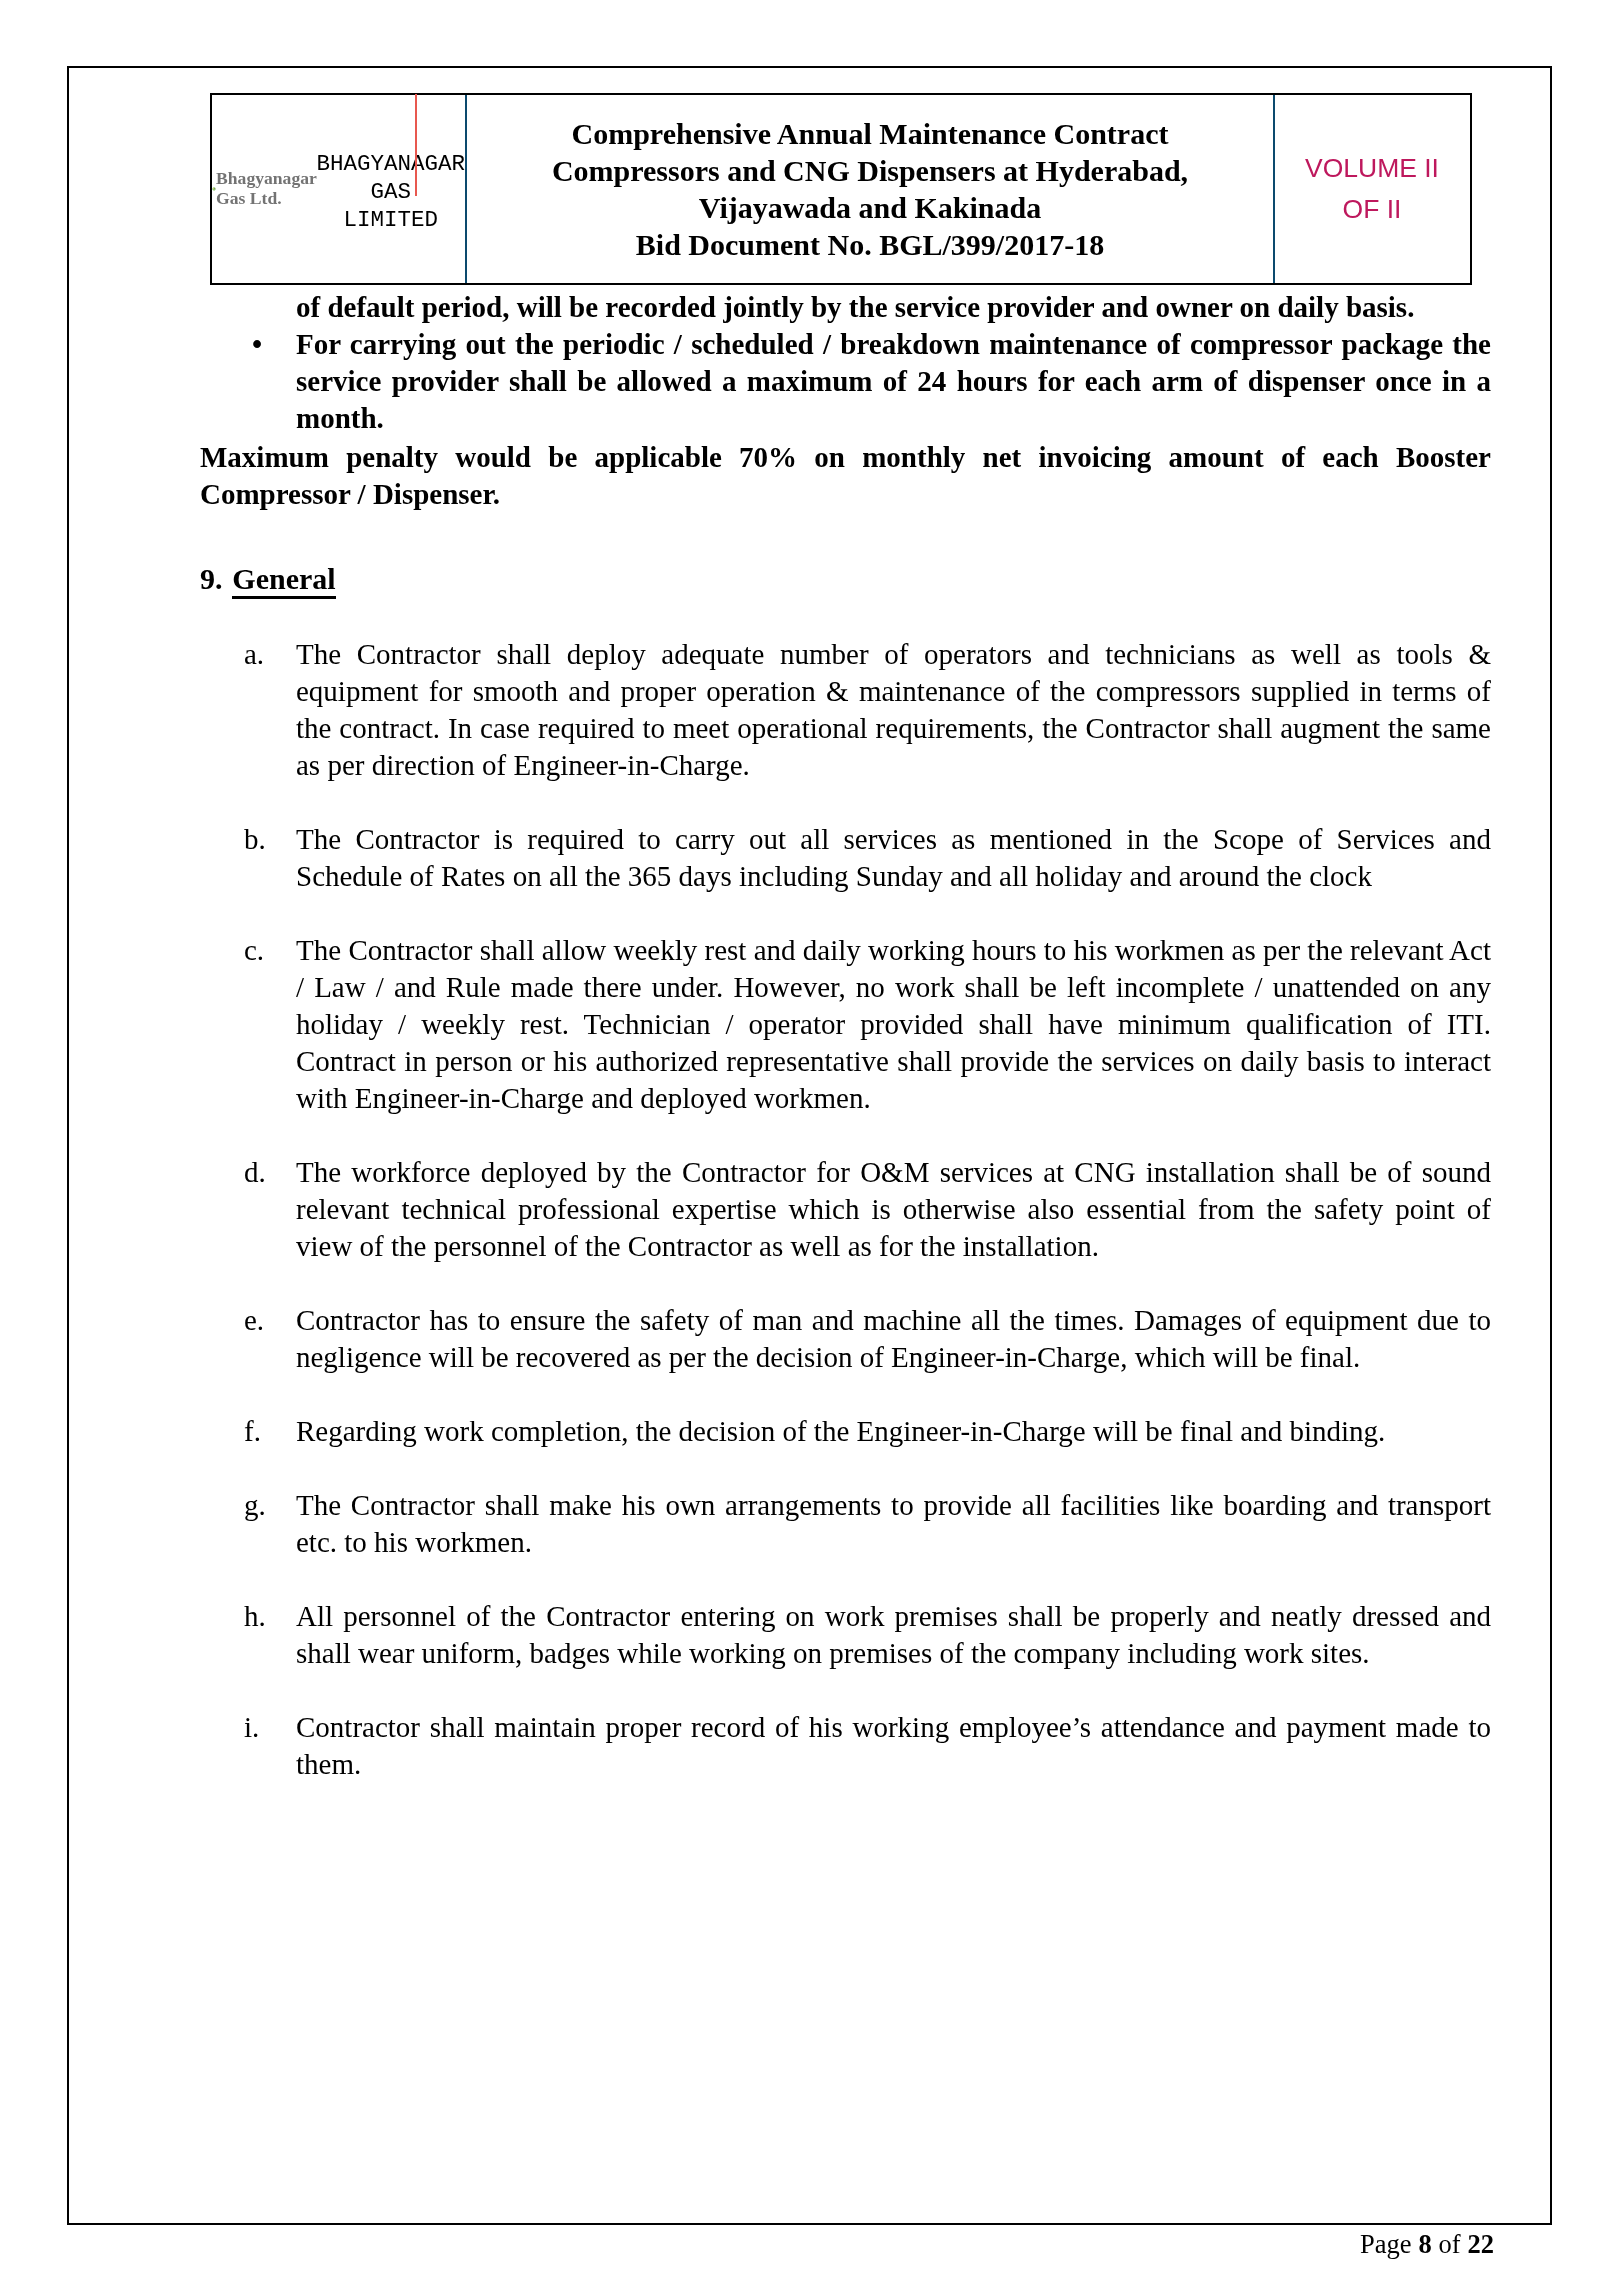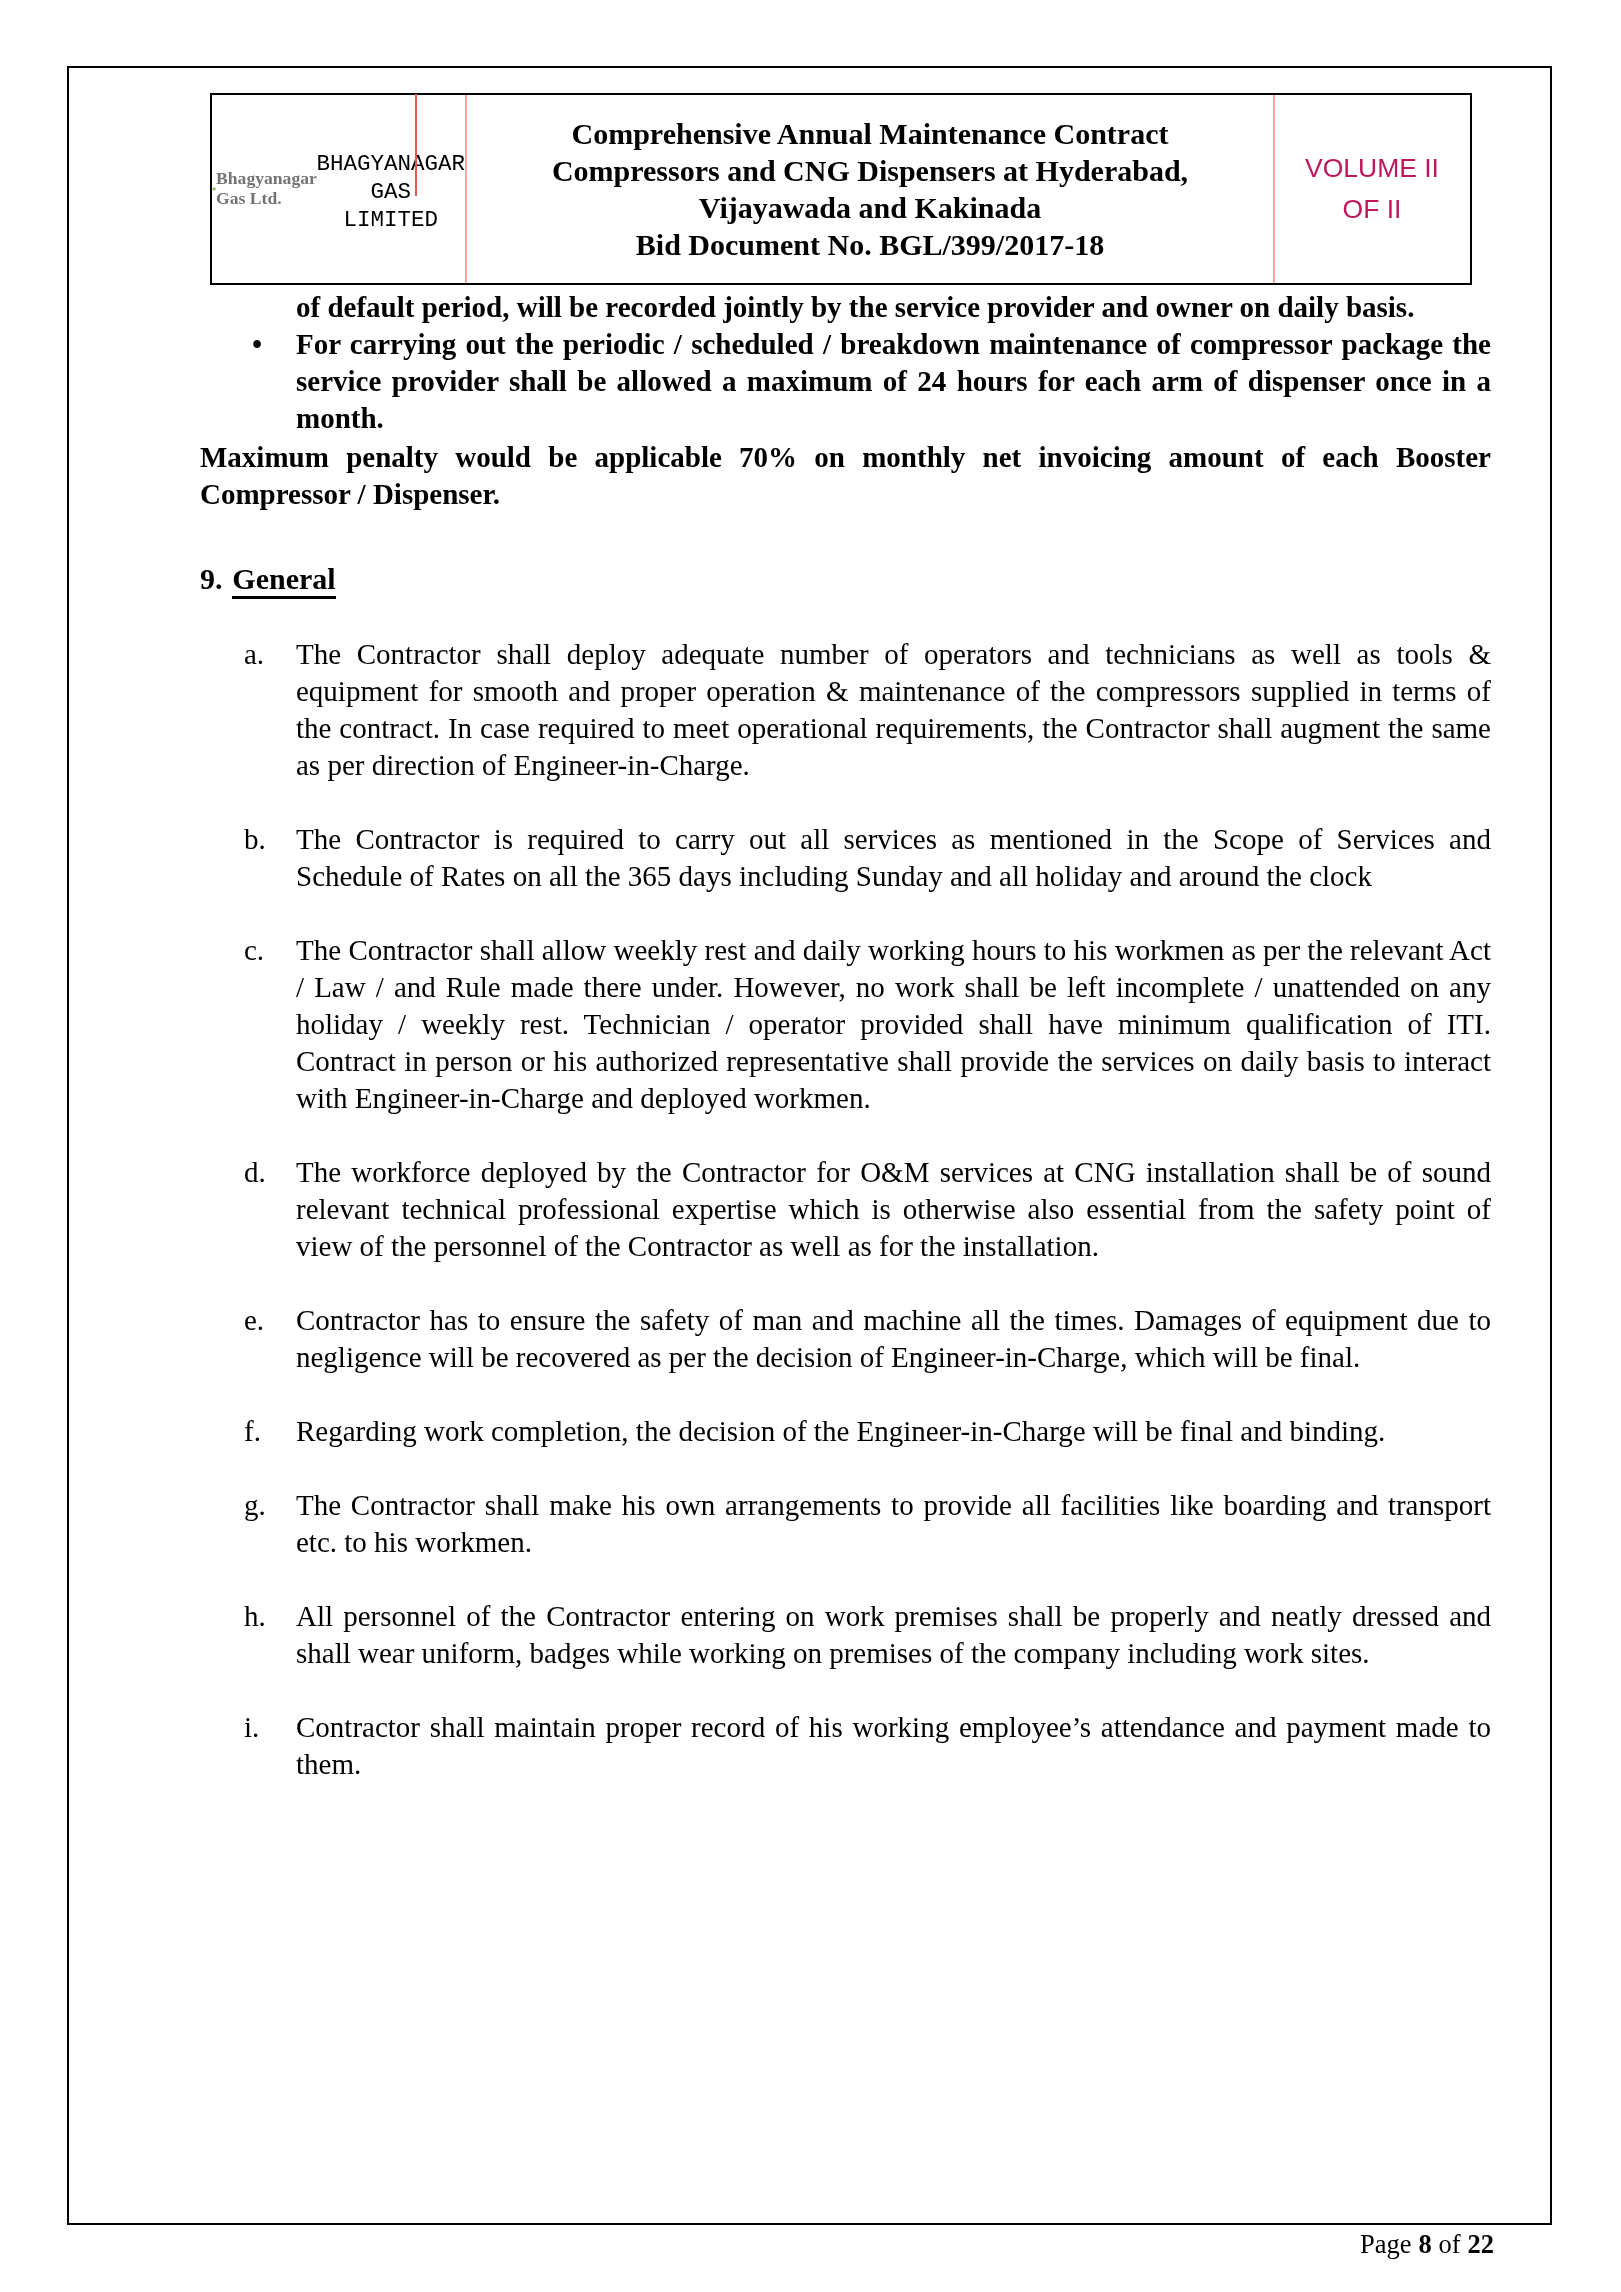--- a/index.html
+++ b/index.html
@@ -10,21 +10,21 @@
   }
   .page-border {
     position:absolute; left:67px; top:66px; width:1485px; height:2159px;
     border:2.9px solid #000; background:#fff;
   }
   
   .header-table {
     margin:24.5px 0 0 141px; width:1262px; height:192px;
     display:flex; border:2px solid #000;
   }
-  .cell { border-right:2px solid #fca5a5; }
+  .cell { border-right:2px solid #0c4a6e; }
   .cell:last-child { border-right:none; }
   .cell-logo {
     width:255px; display:flex; flex-direction:row;
     align-items:center; justify-content:center; position:relative;
   }
   .logo-caption {
     font-family:"Liberation Serif", serif; font-weight:bold;
     color:#737373; font-size:17.6px; line-height:19.6px; margin-top:1px;
   }
   .company-name {

